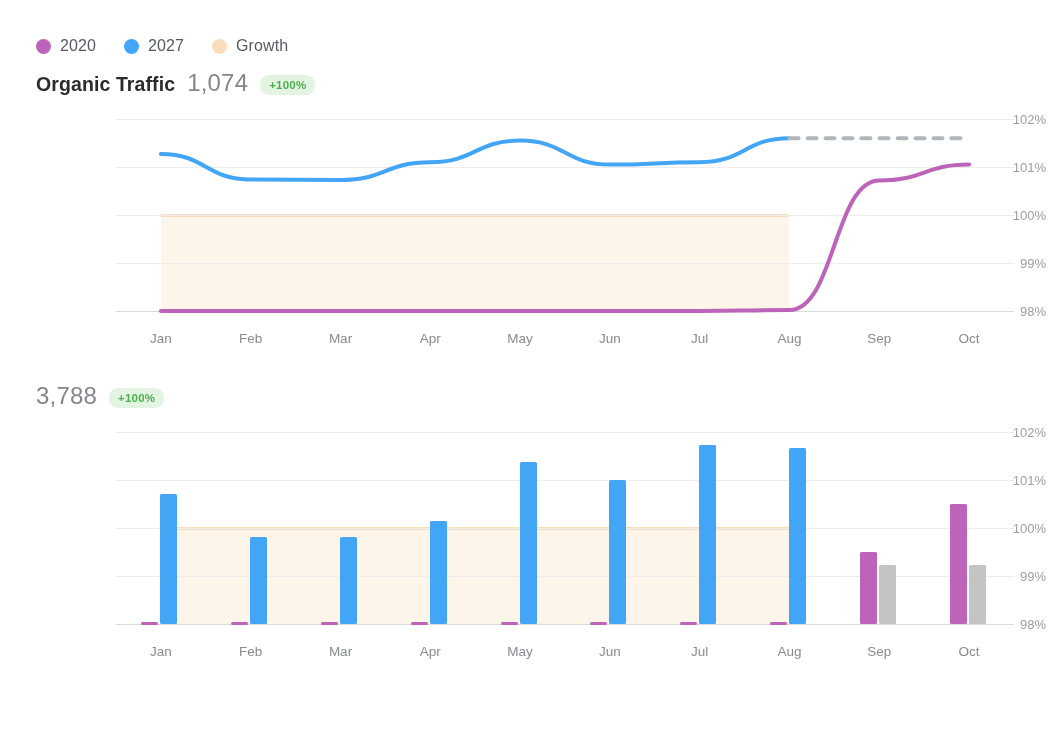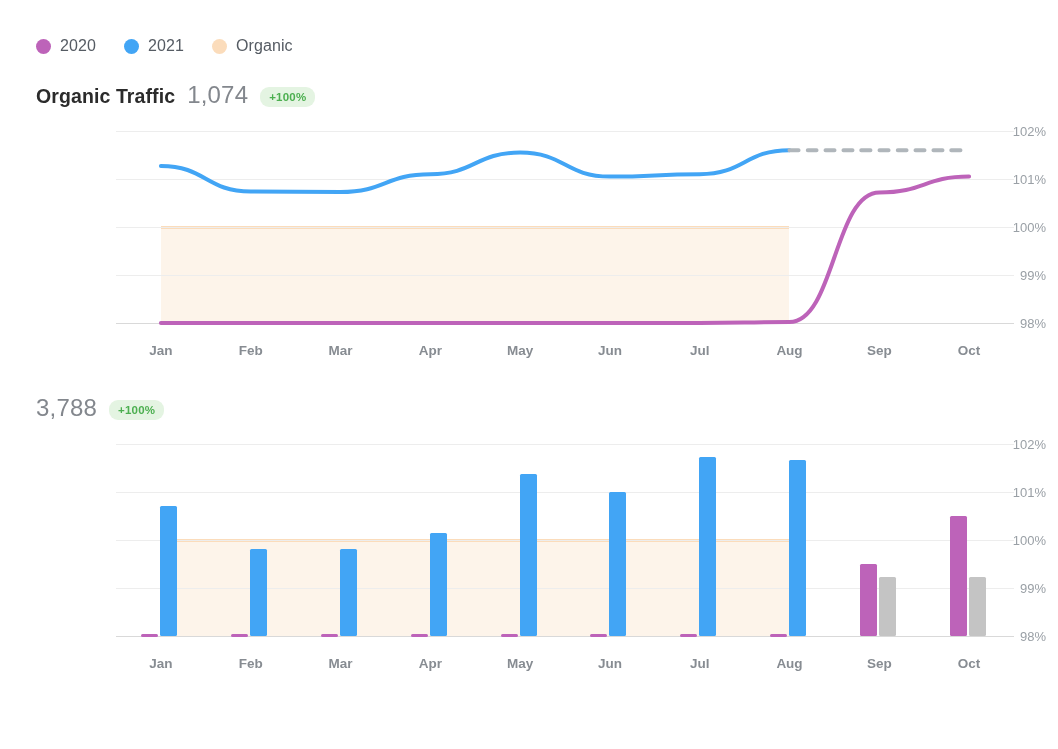--- a/index.html
+++ b/index.html
@@ -90,21 +90,20 @@
     transform: translateY(-50%);
     white-space: nowrap;
   }
   .xtick {
     position: absolute;
     font-size: 13.5px;
     color: #878c92;
     text-align: center;
     transform: translateX(-50%);
     white-space: nowrap;
-    font-weight: bold;
   }
   .gridline {
     position: absolute;
     height: 1px;
     background: #ededed;
   }
   .axisline {
     position: absolute;
     height: 1px;
     background: #d9d9d9;
@@ -126,29 +125,29 @@
 </head>
 <body>
 
 <div class="legend">
   <div class="legend-item">
     <span class="legend-dot" style="background:#bd63b9"></span>
     <span class="legend-label">2020</span>
   </div>
   <div class="legend-item">
     <span class="legend-dot" style="background:#42a5f5"></span>
-    <span class="legend-label">2021</span>
+    <span class="legend-label">2027</span>
   </div>
   <div class="legend-item">
     <span class="legend-dot" style="background:#fbdcbb"></span>
-    <span class="legend-label">Organic</span>
+    <span class="legend-label">Growth</span>
   </div>
 </div>
 
-<div class="section-head" style="margin-top:22px;">
+<div class="section-head" style="margin-top:10px;">
   <span class="section-title">Organic Traffic</span>
   <span class="section-value">1,074</span>
   <span class="badge">+100%</span>
 </div>
 
 <div class="chart" id="chart-line" style="width:1010px;height:245px;margin-top:10px;">
     <div class="growth-band" style="left: 124.9px; top: 108px; width: 628.6px; height: 96px;"></div>
     <div class="growth-top" style="left: 124.9px; top: 107px; width: 628.6px;"></div>
     <div class="axisline" style="left: 80px; top: 204px; width: 898px;"></div>
     <div class="ytick" style="top: 204px; width: 66px;">98%</div>

